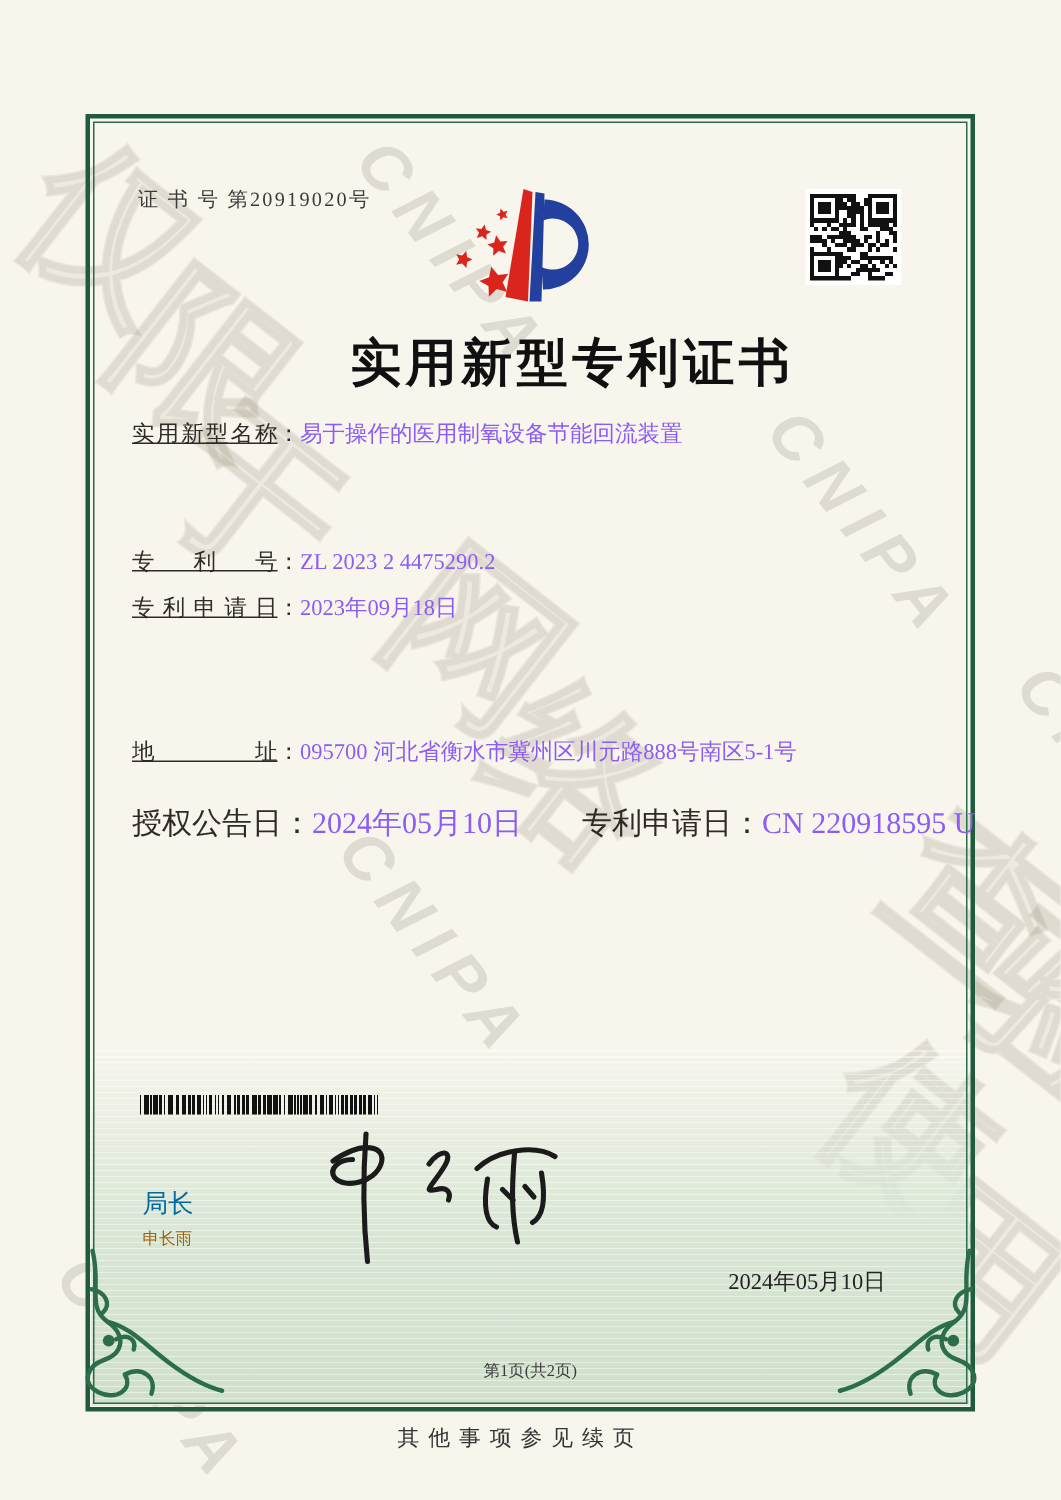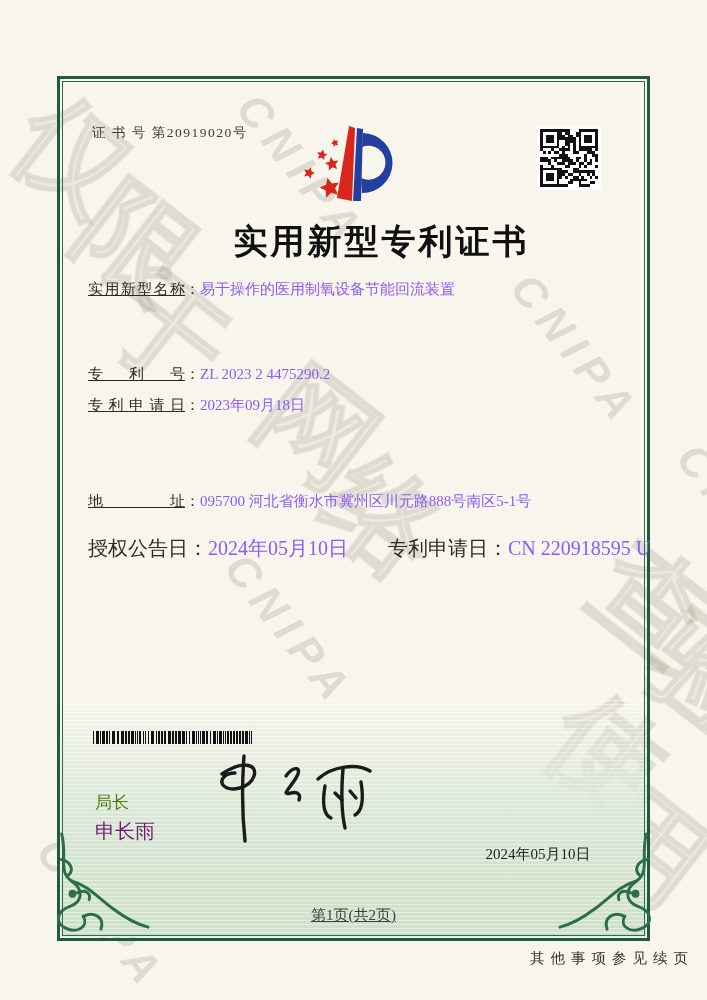--- a/index.html
+++ b/index.html
@@ -31,27 +31,27 @@
   .title{left:57px;top:219px;width:593px;text-align:center;font-size:34px;
       font-weight:700;letter-spacing:3px;color:#101010;padding-left:28px;}
   .field-row{left:88px;font-size:15px;color:#2e2a26;white-space:nowrap;}
   .flabel{display:inline-block;width:97px;text-align:justify;text-align-last:justify;
       vertical-align:top;text-decoration:underline;}
   .fvalue{color:#8b5cf6;}
   .grant-part{font-size:20px;color:#2e2a26;white-space:nowrap;text-align:center;}
   .paras{left:88px;top:571px;width:532px;font-size:13.5px;line-height:20px;
       color:#3b3b3b;text-align:justify;}
   .paras p{margin:0 0 5px 0;text-indent:2em;}
-  .juzhang{left:95px;top:791px;font-size:17px;color:#4d7c0f;
+  .juzhang{left:95px;top:791px;font-size:17px;color:#0369a1;
       font-family:"Liberation Sans",sans-serif;}
-  .dname{left:95px;top:818px;font-size:20px;color:#701a75;
+  .dname{left:95px;top:818px;font-size:11px;color:#a16207;
       font-family:Liberation Mono, monospace;}
   .issue-date{left:468px;top:845px;width:140px;text-align:center;font-size:15px;color:#222;}
-  .page-info{left:57px;top:906px;width:593px;text-align:center;font-size:15px;color:#3c3c3c;text-decoration:underline;}
-  .footer-note{left:0;top:949px;width:694px;text-align:right;font-size:14.5px;
+  .page-info{left:57px;top:906px;width:593px;text-align:center;font-size:11px;color:#3c3c3c;}
+  .footer-note{left:0;top:949px;width:694px;text-align:center;font-size:14.5px;
       letter-spacing:6px;color:#333;}
   .qr-box{left:537px;top:126px;width:58px;height:58px;background:#fff;padding:3px;}
   .barcode-box{left:93px;top:730px;width:164px;height:13px;}
   .corner-orn{width:108px;height:112px;z-index:4;}
   .orn-l{left:44px;top:826px;}
   .orn-r{left:556px;top:826px;transform:scaleX(-1);}
 </style>
 </head>
 <body>
 

